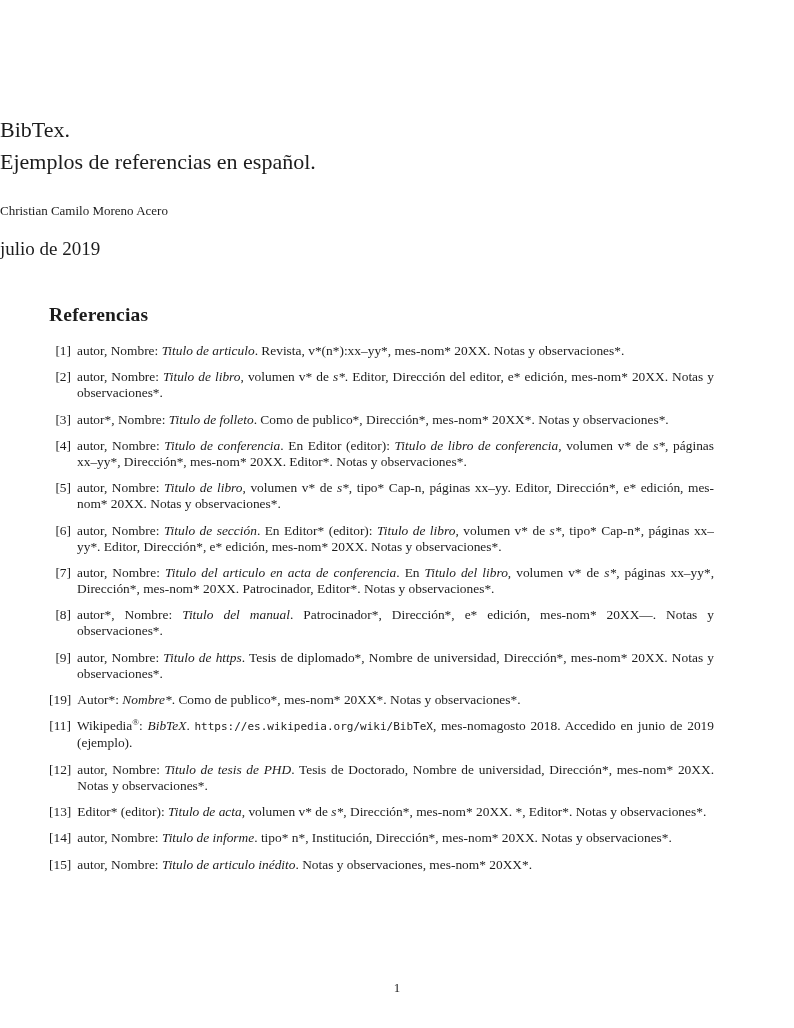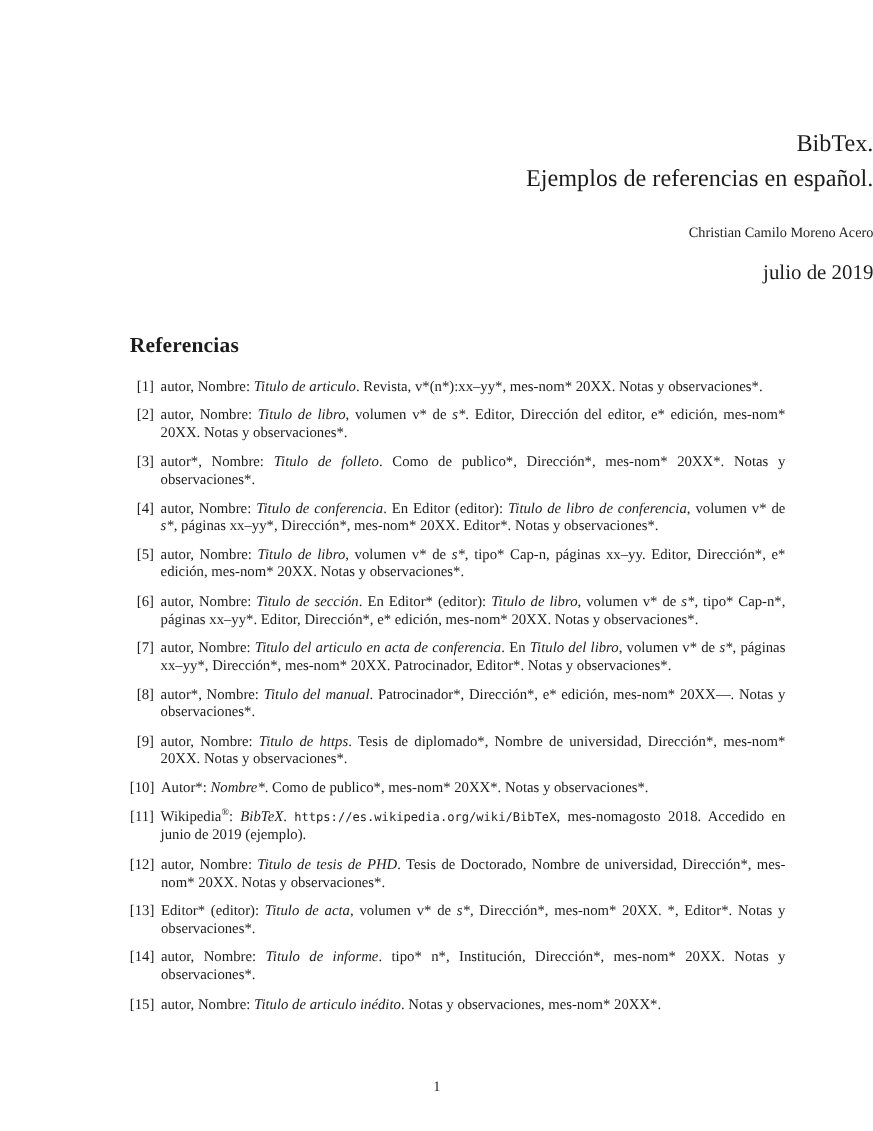--- a/index.html
+++ b/index.html
@@ -10,38 +10,38 @@
   body {
     width: 794px;
     height: 1028px;
     position: relative;
     font-family: "Liberation Serif", "DejaVu Serif", serif;
     color: #1c1c1c;
     overflow: hidden;
   }
   .title-block {
     padding-top: 114px;
-    text-align: right;
+    text-align: left;
   }
   .doc-title {
     font-size: 22px;
     font-weight: normal;
     line-height: 32px;
     margin: 0;
   }
   .doc-author {
     font-size: 13px;
     margin-top: 25px;
   }
   .doc-date {
     font-size: 19px;
     margin-top: 19px;
   }
   .content {
-    margin-left: 118px;
+    margin-left: 49px;
     margin-right: 80px;
   }
   .section-heading {
     font-size: 19.5px;
     font-weight: bold;
     margin: 44px 0 17px 0;
     letter-spacing: 0.2px;
   }
   .ref-list {
     list-style: none;
@@ -127,21 +127,21 @@
       </li>
       <li class="ref">
         <span class="ref-label">[8]</span>
         <span class="ref-body"><span class="seg-normal">autor*, Nombre: </span><span class="seg-italic">Titulo del manual</span><span class="seg-normal">. Patrocinador*, Dirección*, e* edición, mes-nom* 20XX—. Notas y observaciones*.</span></span>
       </li>
       <li class="ref">
         <span class="ref-label">[9]</span>
         <span class="ref-body"><span class="seg-normal">autor, Nombre: </span><span class="seg-italic">Titulo de https</span><span class="seg-normal">.  Tesis de diplomado*, Nombre de universidad, Dirección*, mes-nom* 20XX. Notas y observaciones*.</span></span>
       </li>
       <li class="ref">
-        <span class="ref-label">[10]</span>
+        <span class="ref-label">[19]</span>
         <span class="ref-body"><span class="seg-normal">Autor*: </span><span class="seg-italic">Nombre*</span><span class="seg-normal">. Como de publico*, mes-nom* 20XX*. Notas y observaciones*.</span></span>
       </li>
       <li class="ref">
         <span class="ref-label">[11]</span>
         <span class="ref-body"><span class="seg-normal">Wikipedia</span><span class="seg-sup">®</span><span class="seg-normal">: </span><span class="seg-italic">BibTeX</span><span class="seg-normal">. </span><span class="seg-mono">https://es.wikipedia.org/wiki/BibTeX</span><span class="seg-normal">, mes-nomagosto 2018.  Accedido en junio de 2019 (ejemplo).</span></span>
       </li>
       <li class="ref">
         <span class="ref-label">[12]</span>
         <span class="ref-body"><span class="seg-normal">autor, Nombre: </span><span class="seg-italic">Titulo de tesis de PHD</span><span class="seg-normal">.  Tesis de Doctorado, Nombre de universidad, Dirección*, mes-nom* 20XX. Notas y observaciones*.</span></span>
       </li>

